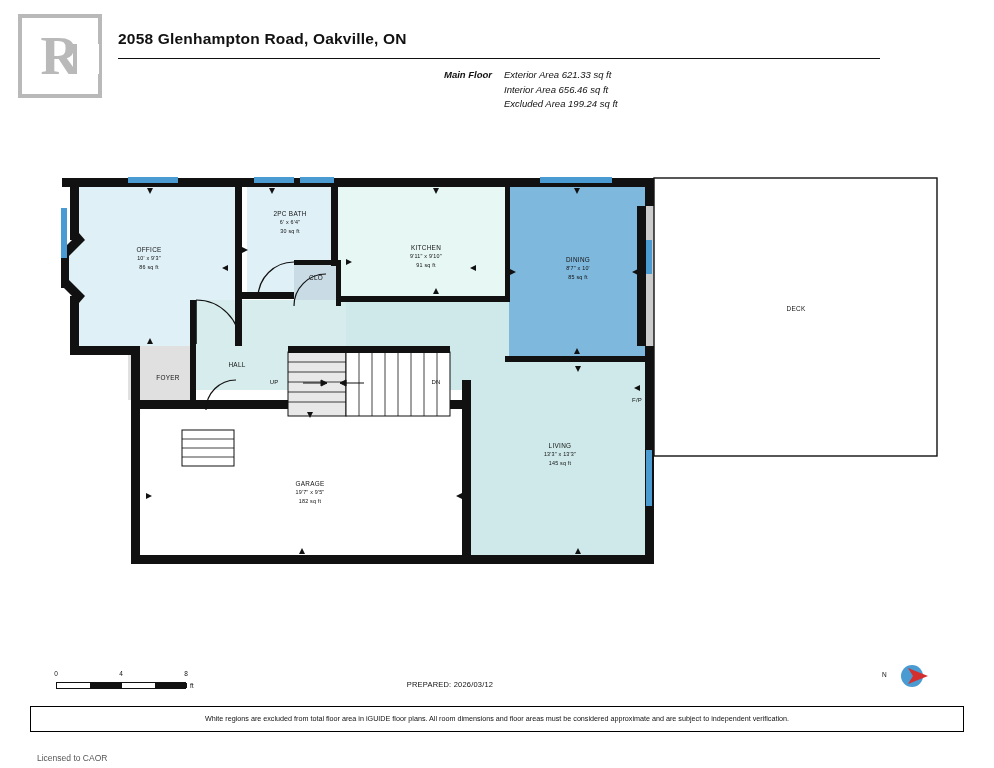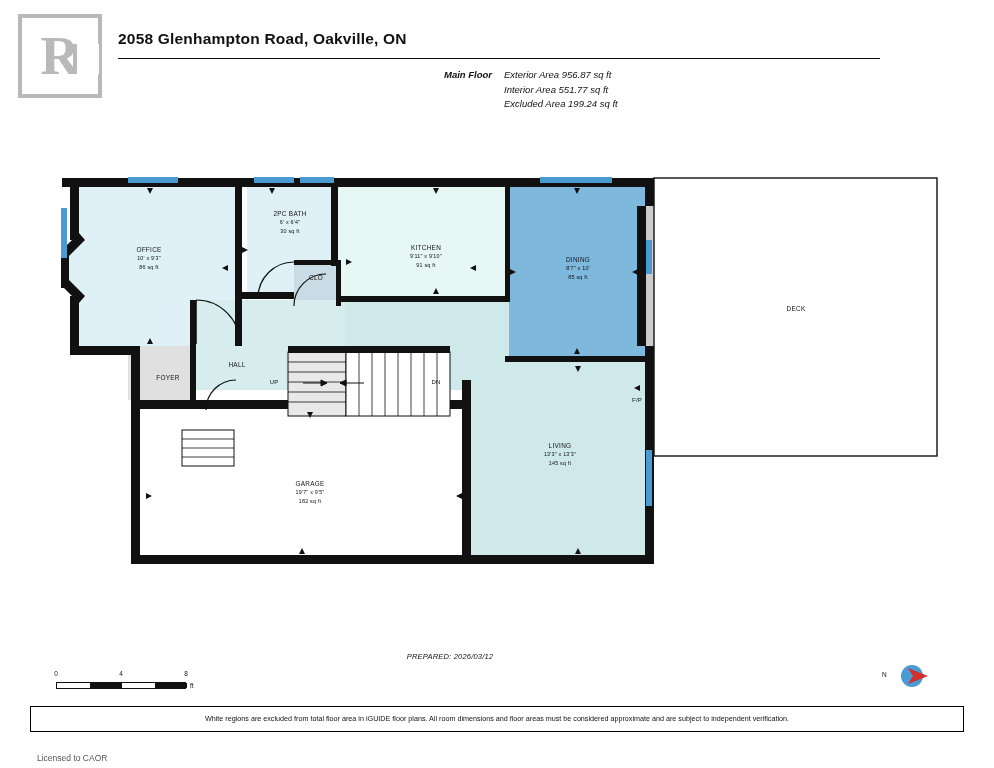--- a/index.html
+++ b/index.html
@@ -169,27 +169,26 @@
   #scalebar .unit {
     position: absolute;
     left: 134px;
     top: 12px;
     font-size: 6.5px;
   }
 
   #prepared {
     position: absolute;
     left: 0;
-    top: 652px;
+    top: 680px;
     width: 900px;
     text-align: center;
     font-size: 7.5px;
     color: #111;
     letter-spacing: 0.2px;
-    font-style: italic;
   }
 
   #compass {
     position: absolute;
     left: 880px;
     top: 662px;
     width: 60px;
     height: 28px;
   }
   #compass .n {
@@ -239,22 +238,22 @@
 </div>
 
 <div id="title-block">
   <div class="addr">2058 Glenhampton Road, Oakville, ON</div>
 </div>
 <div id="title-rule"></div>
 
 <div id="summary">
   <div class="floor-name">Main Floor</div>
   <div class="lines">
-    <div>Exterior Area 956.87 sq ft</div>
-    <div>Interior Area 551.77 sq ft</div>
+    <div>Exterior Area 621.33 sq ft</div>
+    <div>Interior Area 656.46 sq ft</div>
     <div>Excluded Area 199.24 sq ft</div>
   </div>
 </div>
 
 <div id="plan">
   <svg width="994" height="460" viewBox="0 0 994 460">
 
     <polygon points="78,36 235,36 235,196 128,196 128,200 78,200 78,150 62,134 62,102 78,86" fill="#dff0f7"></polygon>
 
     <rect x="247" y="36" width="90" height="112" fill="#dff0f7"></rect>

